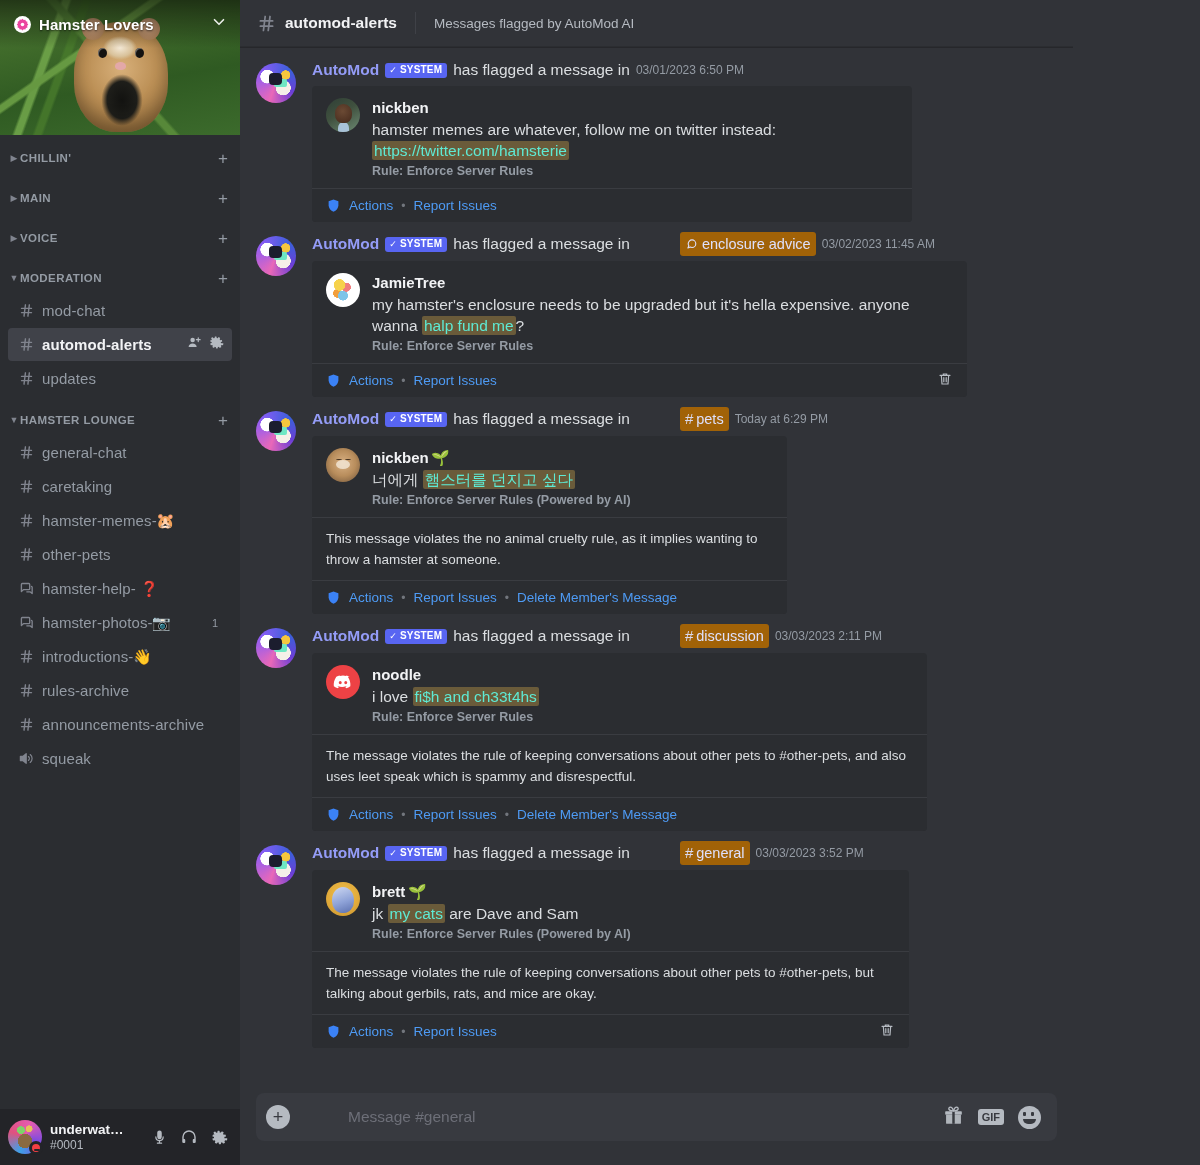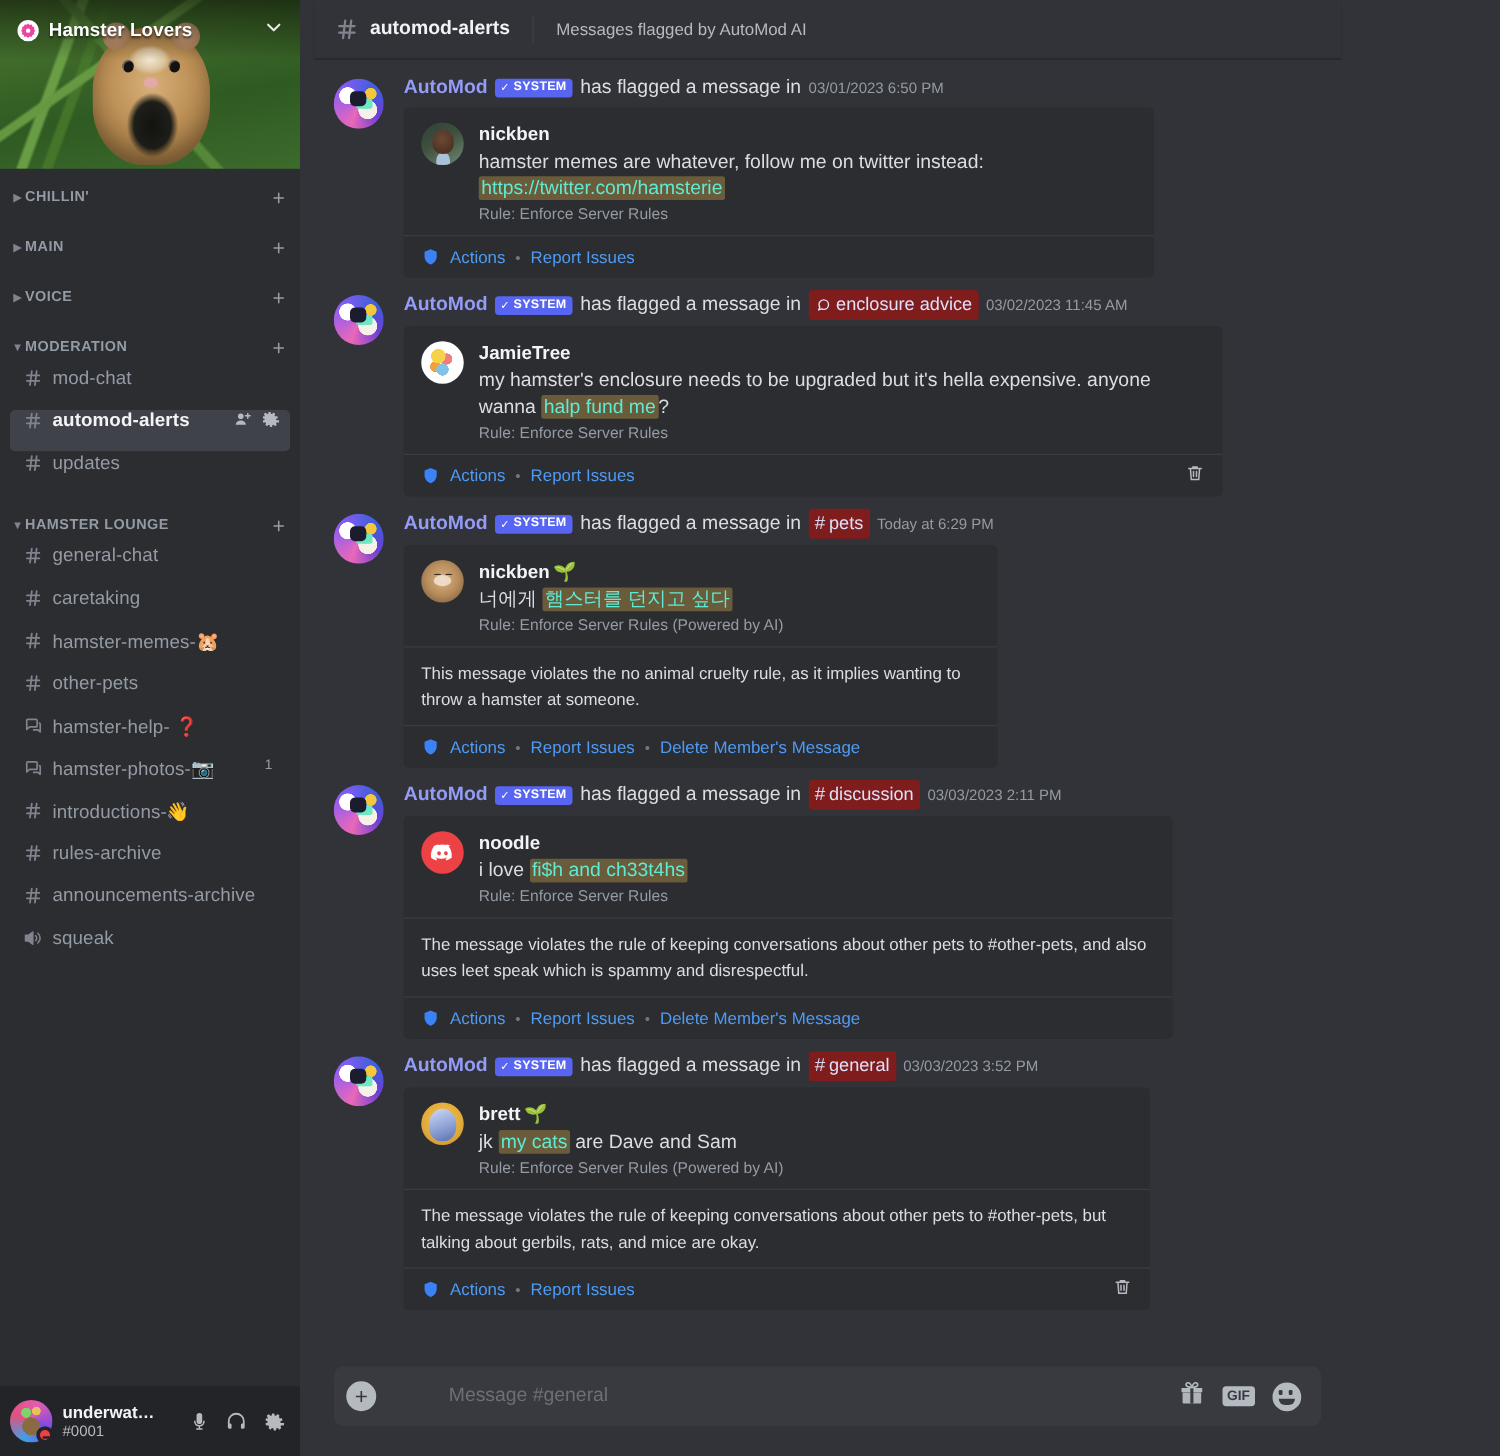--- a/index.html
+++ b/index.html
@@ -2,21 +2,21 @@
 <html><head>
 <meta charset="utf-8">
 <style>
   * { box-sizing: border-box; margin: 0; padding: 0; }
   html, body {
     width: 1200px; height: 1165px;
     background: #313338;
     font-family: "Liberation Sans", "DejaVu Sans", sans-serif;
     overflow: hidden;
   }
-  .app { display: flex; width: 1073px; height: 1165px; gap: 11px; }
+  .app { display: flex; width: 1073px; height: 1165px; }
 
   
   .sidebar {
     width: 240px; height: 1165px;
     background: #2b2d31;
     display: flex; flex-direction: column;
     position: relative; flex: 0 0 240px;
   }
   .server-banner {
     height: 135px; width: 240px;
@@ -93,21 +93,21 @@
   .cat-arrow {
     font-size: 9px; color: #80848e; width: 12px; flex:0 0 12px;
     display:flex; align-items:center; justify-content:center;
   }
   .cat-name {
     flex: 1; color: #949ba4; font-size: 11.5px; font-weight: 700;
     letter-spacing: .42px; text-transform: uppercase;
   }
   .cat-plus { color: #949ba4; font-size: 17px; line-height: 1; padding-right: 4px; }
   .ch {
-    display: flex; align-items: flex-start; height: 33px; margin: 1px 8px;
+    display: flex; align-items: center; height: 33px; margin: 1px 8px;
     padding: 0 8px; border-radius: 4px; cursor: pointer; gap: 6px;
   }
   .ch.active { background: #404249; }
   .ch-ico { width: 20px; flex: 0 0 20px; display:flex; align-items:center; justify-content:center; color:#80848e; }
   .ch-ico svg { display:block; }
   .ch-name {
     flex: 1; color: #949ba4; font-size: 15px; letter-spacing: .1px;
     white-space: nowrap; overflow: hidden; text-overflow: ellipsis;
   }
   .ch.active .ch-name { color: #f2f3f5; font-weight: 600; }
@@ -176,22 +176,22 @@
   .alert-head { display:flex; align-items:center; flex-wrap:wrap; gap:6px; line-height:22px; margin-bottom:5px; }
   .automod-name { color:#949cf7; font-size:15.5px; font-weight:600; }
   .sys-badge {
     background:#5865f2; color:#fff; font-size:10px; font-weight:700;
     padding:1px 5px 2px 4px; border-radius:3px; letter-spacing:.2px;
     display:inline-flex; align-items:center; gap:3px; line-height:12px; height:15px;
   }
   .sys-badge .ck { font-size:9px; }
   .flag-text { color:#dbdee1; font-size:15.5px; }
   .chan-chip {
-    background: #7f1d1d; color:#dee0fc; font-size:14.5px; font-weight:500;
-    padding:1px 5px; border-radius:3px; display:inline-flex; align-items:center; gap:3px;
+    background: #a16207; color:#dee0fc; font-size:14.5px; font-weight:500;
+    padding:1px 5px; border-radius:3px; display:inline-flex; align-items:center; gap:3px;margin-left:44px;
   }
   .chan-chip .hash { font-size:15px; opacity:.95; }
   .chan-chip svg { display:block; }
   .ts { color:#949ba4; font-size:12px; }
 
   .card { background:#2b2d31; border-radius:4px; overflow:hidden; max-width:100%; }
   .card-top { display:flex; gap:12px; padding:12px 14px 10px 14px; }
   .u-avatar { width:34px; height:34px; border-radius:50%; flex:0 0 34px; position:relative; overflow:hidden; }
   .u-avatar.nickben1 {
     background: linear-gradient(150deg,#2f3e35 0%,#40513f 45%,#6d8a73 100%);
@@ -230,21 +230,21 @@
   }
   .u-avatar.brett::after {
     content:""; position:absolute; left:6px; top:5px; width:22px; height:26px;
     border-radius:50% 50% 45% 45%;
     background: linear-gradient(160deg,#cfd9f2 0%,#8fa3d8 55%,#5a6fae 100%);
   }
   .u-body { flex:1; min-width:0; }
   .u-name { color:#f2f3f5; font-size:15px; font-weight:600; line-height:20px; display:flex; align-items:center; gap:3px;}
   .u-text { color:#dbdee1; font-size:15.5px; line-height:21px; margin-top:1px; word-wrap:break-word; }
   .hl { background:#6a5b3a; color:#5eead4; padding:1px 2px; border-radius:2px; }
-  .rule { color:#949ba4; font-size:12.5px; margin-top:3px; }
+  .rule { color:#949ba4; font-size:12.5px; margin-top:3px;font-weight:bold; }
   .card-reason {
     color:#dbdee1; font-size:13.5px; line-height:21px;
     padding:10px 14px 10px 14px; border-top:1px solid #3a3c41;
   }
   .card-foot {
     display:flex; align-items:center; gap:8px; padding:9px 14px;
     background:#2b2d31; border-top:1px solid #3a3c41; position:relative;
   }
   .shield { color:#3b82f6; display:flex; align-items:center; }
   .flink { color:#4e9bf5; font-size:13.5px; cursor:pointer; }

